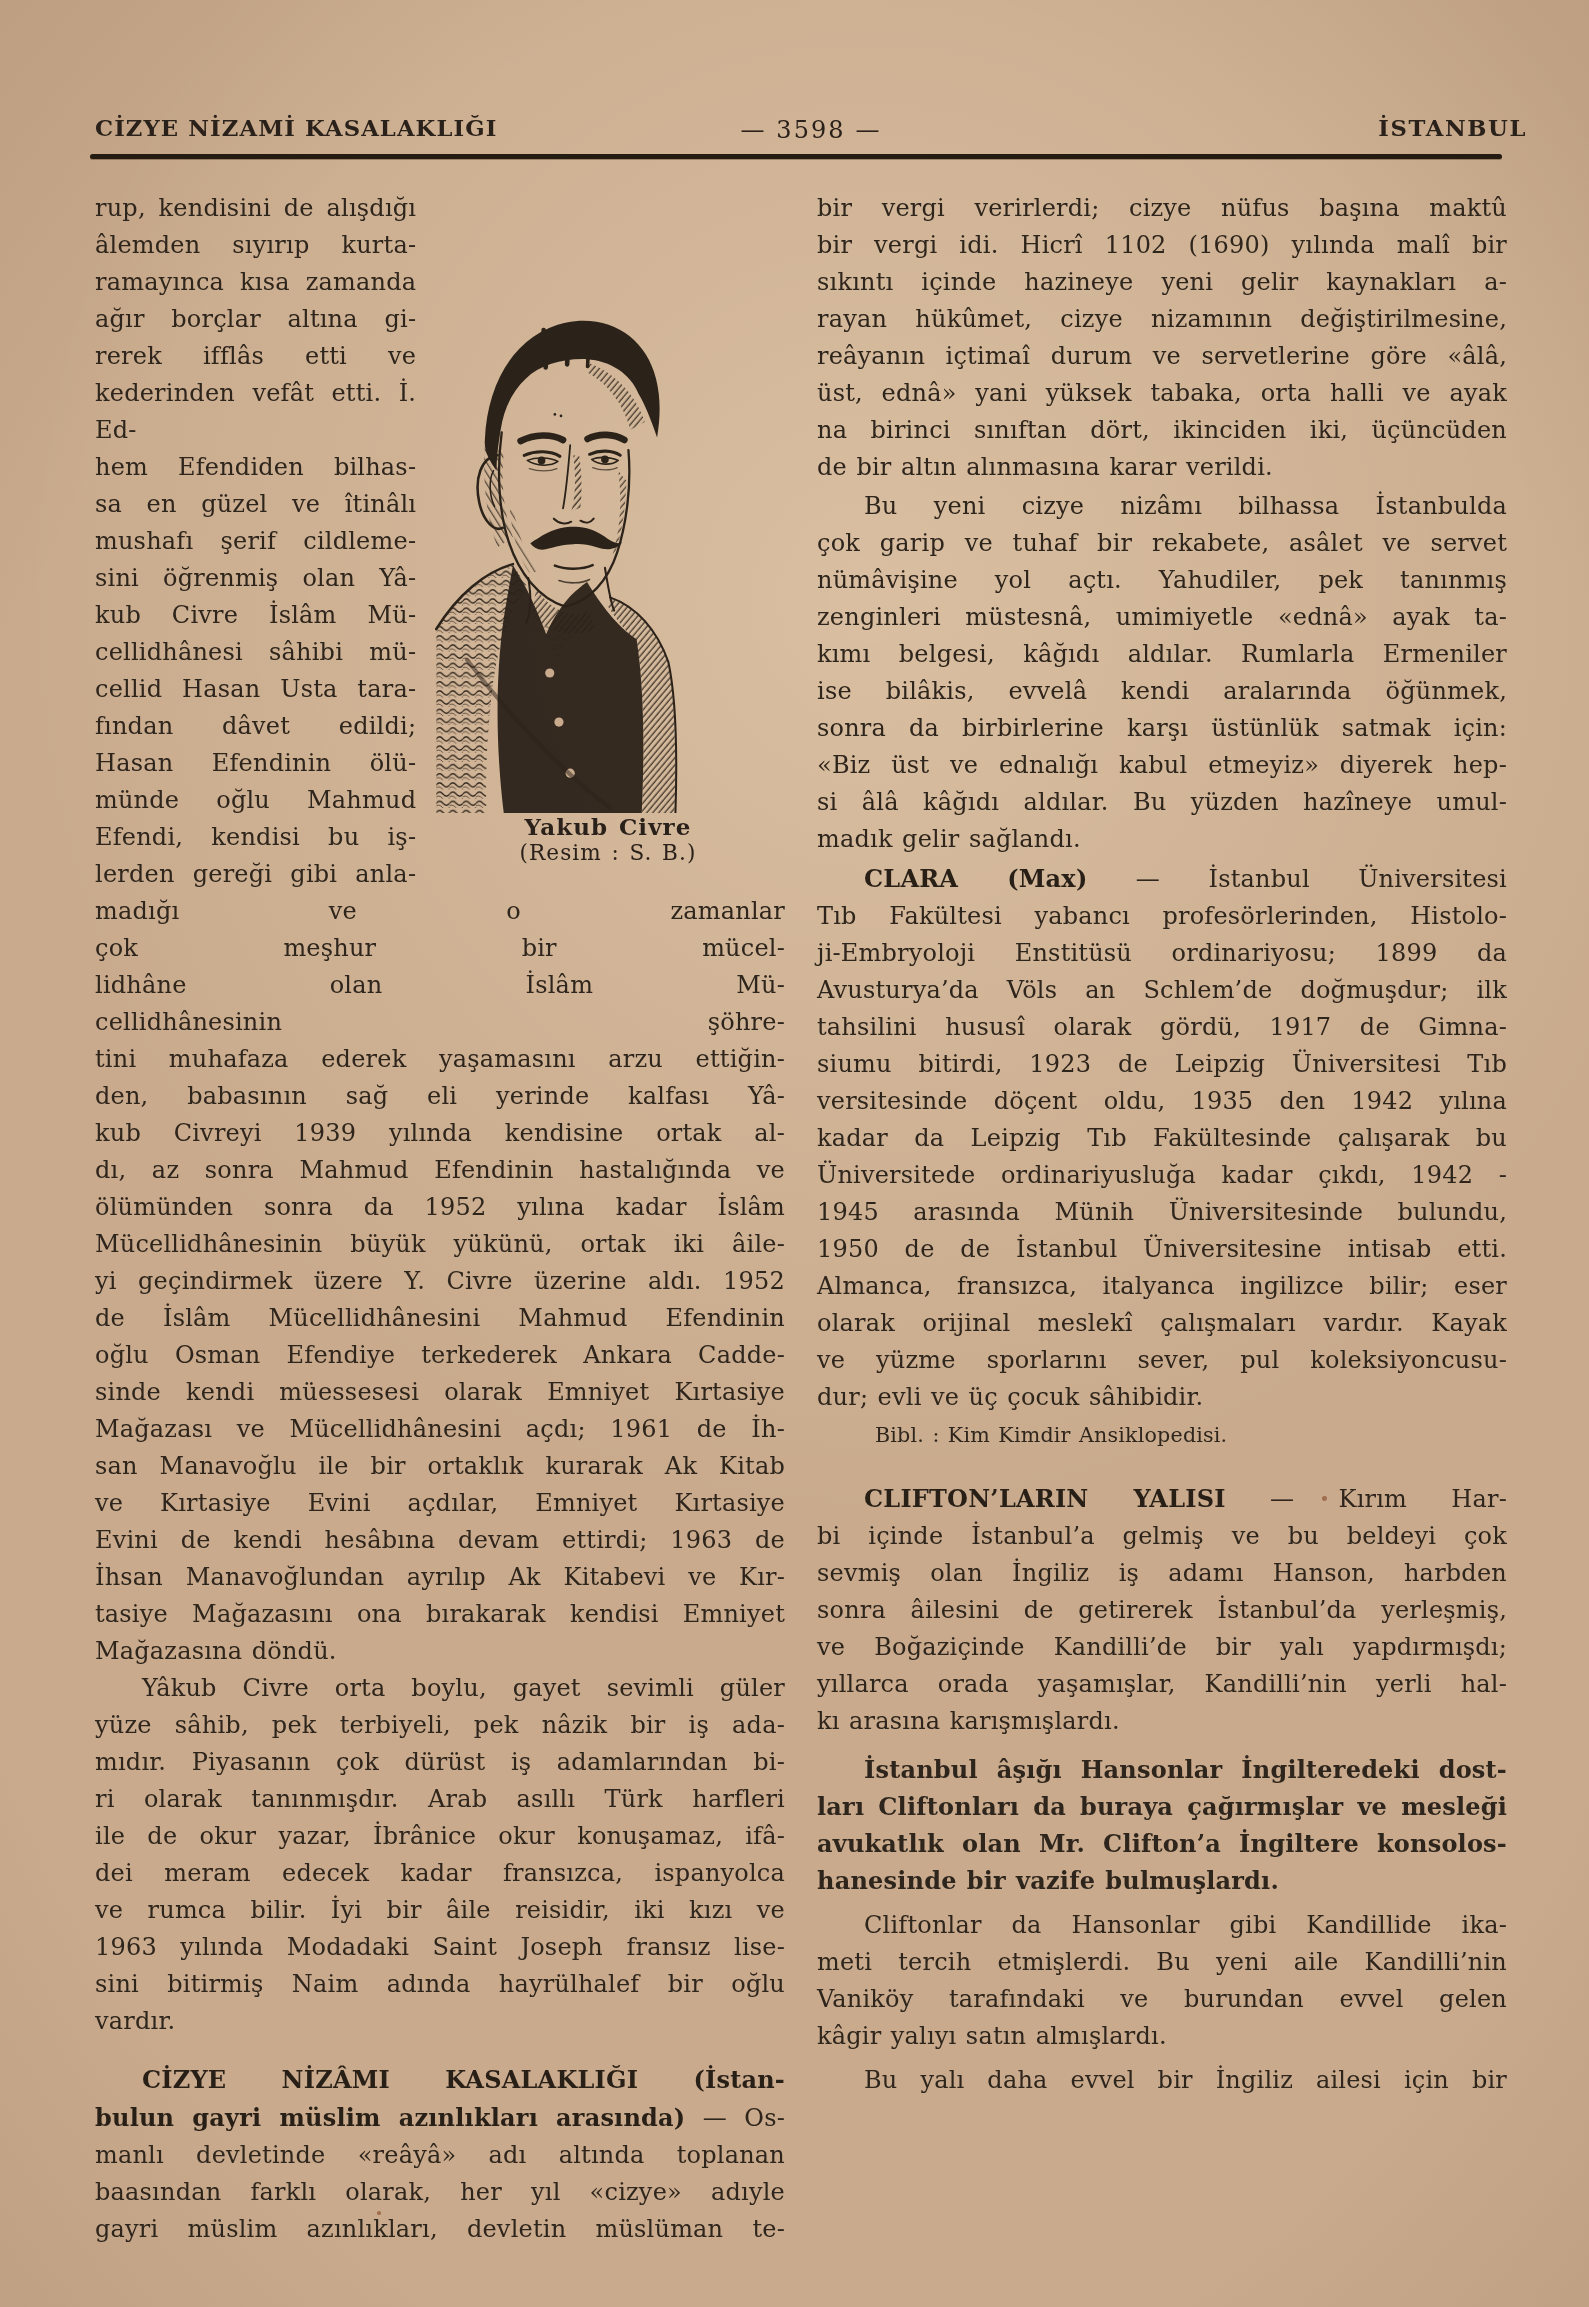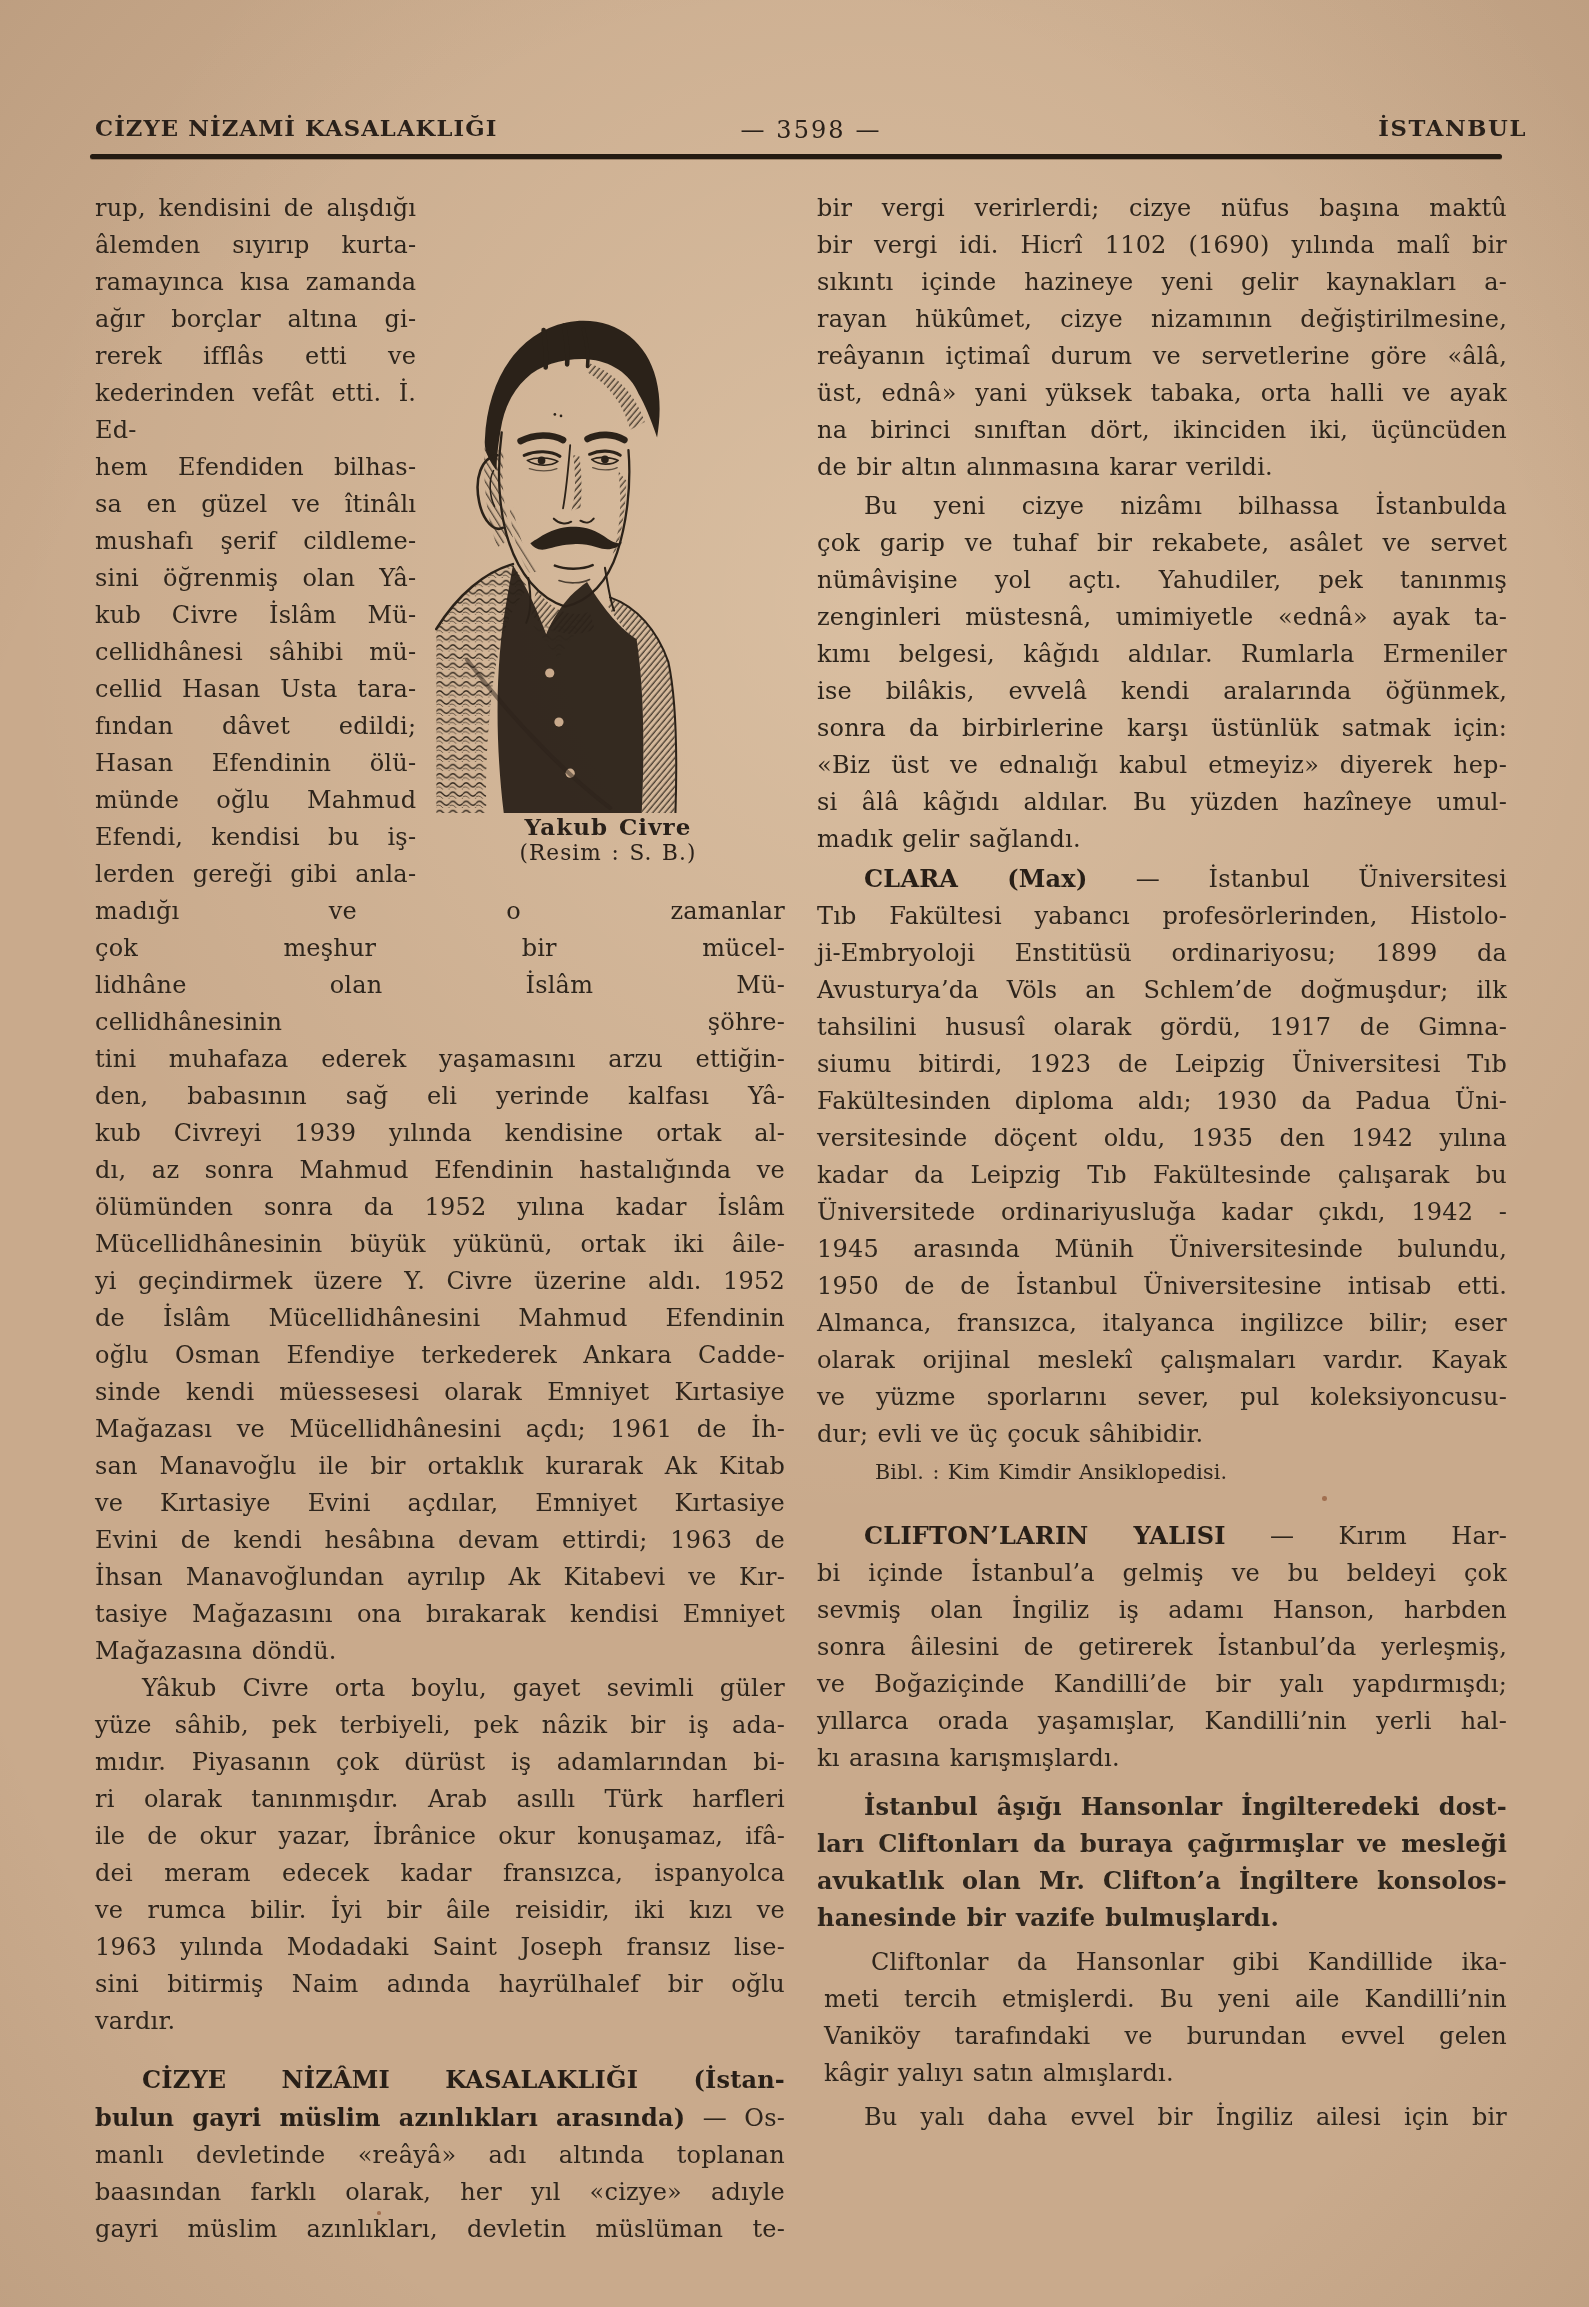--- a/index.html
+++ b/index.html
@@ -223,21 +223,20 @@
           <div class="ln"><span>si âlâ kâğıdı aldılar. Bu yüzden hazîneye umul-</span></div>
           <div class="ln end"><span>madık gelir sağlandı.</span></div>
         </div>
         <div class="para indent" style="margin-top: 2.1px;">
           <div class="ln first"><b>CLARA (Max)</b><span> — İstanbul Üniversitesi</span></div>
           <div class="ln"><span>Tıb Fakültesi yabancı profesörlerinden, Histolo-</span></div>
           <div class="ln"><span>ji-Embryoloji Enstitüsü ordinariyosu; 1899 da</span></div>
           <div class="ln"><span>Avusturya’da Völs an Schlem’de doğmuşdur; ilk</span></div>
           <div class="ln"><span>tahsilini hususî olarak gördü, 1917 de Gimna-</span></div>
           <div class="ln"><span>siumu bitirdi, 1923 de Leipzig Üniversitesi Tıb</span></div>
-          <div class="ln"><span>Fakültesinden diploma aldı; 1930 da Padua Üni-</span></div>
           <div class="ln"><span>versitesinde döçent oldu, 1935 den 1942 yılına</span></div>
           <div class="ln"><span>kadar da Leipzig Tıb Fakültesinde çalışarak bu</span></div>
           <div class="ln"><span>Üniversitede ordinariyusluğa kadar çıkdı, 1942 -</span></div>
           <div class="ln"><span>1945 arasında Münih Üniversitesinde bulundu,</span></div>
           <div class="ln"><span>1950 de de İstanbul Üniversitesine intisab etti.</span></div>
           <div class="ln"><span>Almanca, fransızca, italyanca ingilizce bilir; eser</span></div>
           <div class="ln"><span>olarak orijinal meslekî çalışmaları vardır. Kayak</span></div>
           <div class="ln"><span>ve yüzme sporlarını sever, pul koleksiyoncusu-</span></div>
           <div class="ln end"><span>dur; evli ve üç çocuk sâhibidir.</span></div>
         </div>
@@ -252,21 +251,21 @@
           <div class="ln"><span>ve Boğaziçinde Kandilli’de bir yalı yapdırmışdı;</span></div>
           <div class="ln"><span>yıllarca orada yaşamışlar, Kandilli’nin yerli hal-</span></div>
           <div class="ln end"><span>kı arasına karışmışlardı.</span></div>
         </div>
         <div class="para indent" style="margin-top: 11px; font-weight: bold;">
           <div class="ln first"><span>İstanbul âşığı Hansonlar İngilteredeki dost-</span></div>
           <div class="ln"><span>ları Cliftonları da buraya çağırmışlar ve mesleği</span></div>
           <div class="ln"><span>avukatlık olan Mr. Clifton’a İngiltere konsolos-</span></div>
           <div class="ln end"><span>hanesinde bir vazife bulmuşlardı.</span></div>
         </div>
-        <div class="para indent" style="margin-top: 7.4px; margin-left: 7px;">
+        <div class="para indent" style="margin-top: 7.4px;">
           <div class="ln first"><span>Cliftonlar da Hansonlar gibi Kandillide ika-</span></div>
           <div class="ln"><span>meti tercih etmişlerdi. Bu yeni aile Kandilli’nin</span></div>
           <div class="ln"><span>Vaniköy tarafındaki ve burundan evvel gelen</span></div>
           <div class="ln end"><span>kâgir yalıyı satın almışlardı.</span></div>
         </div>
         <div class="para indent" style="margin-top: 7.4px;">
           <div class="ln first"><span>Bu yalı daha evvel bir İngiliz ailesi için bir</span></div>
         </div>
       </div>
 

